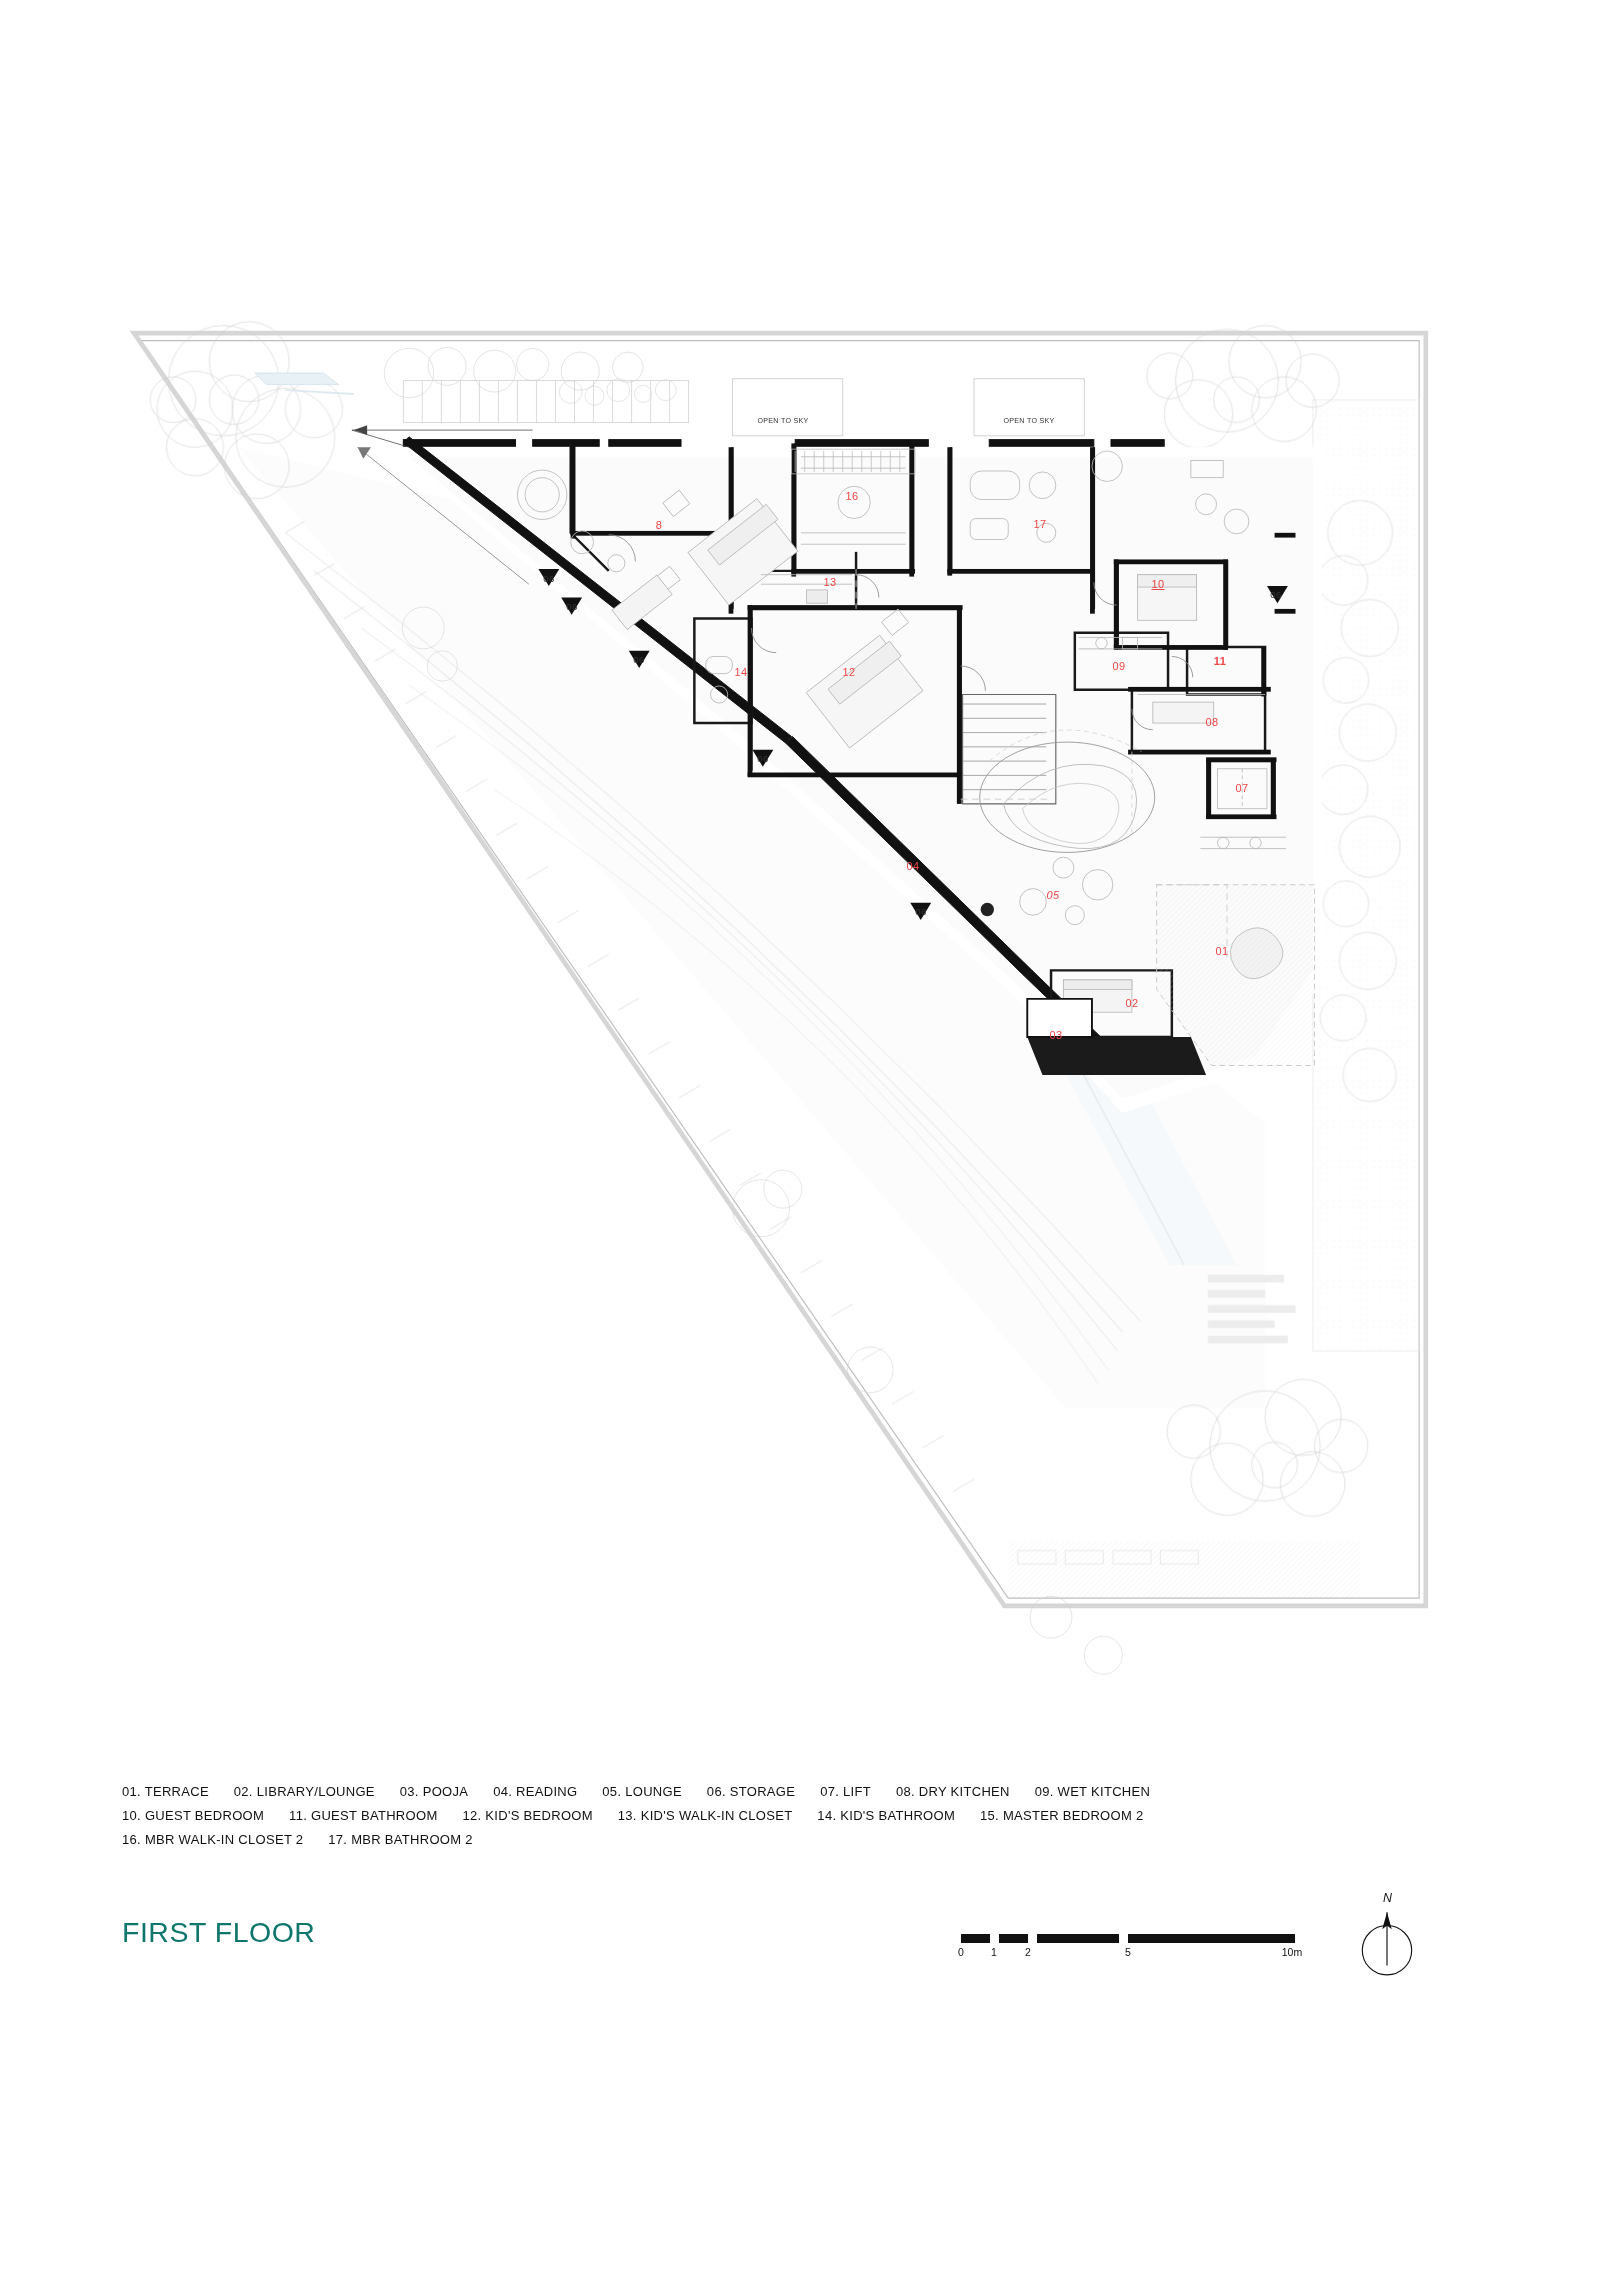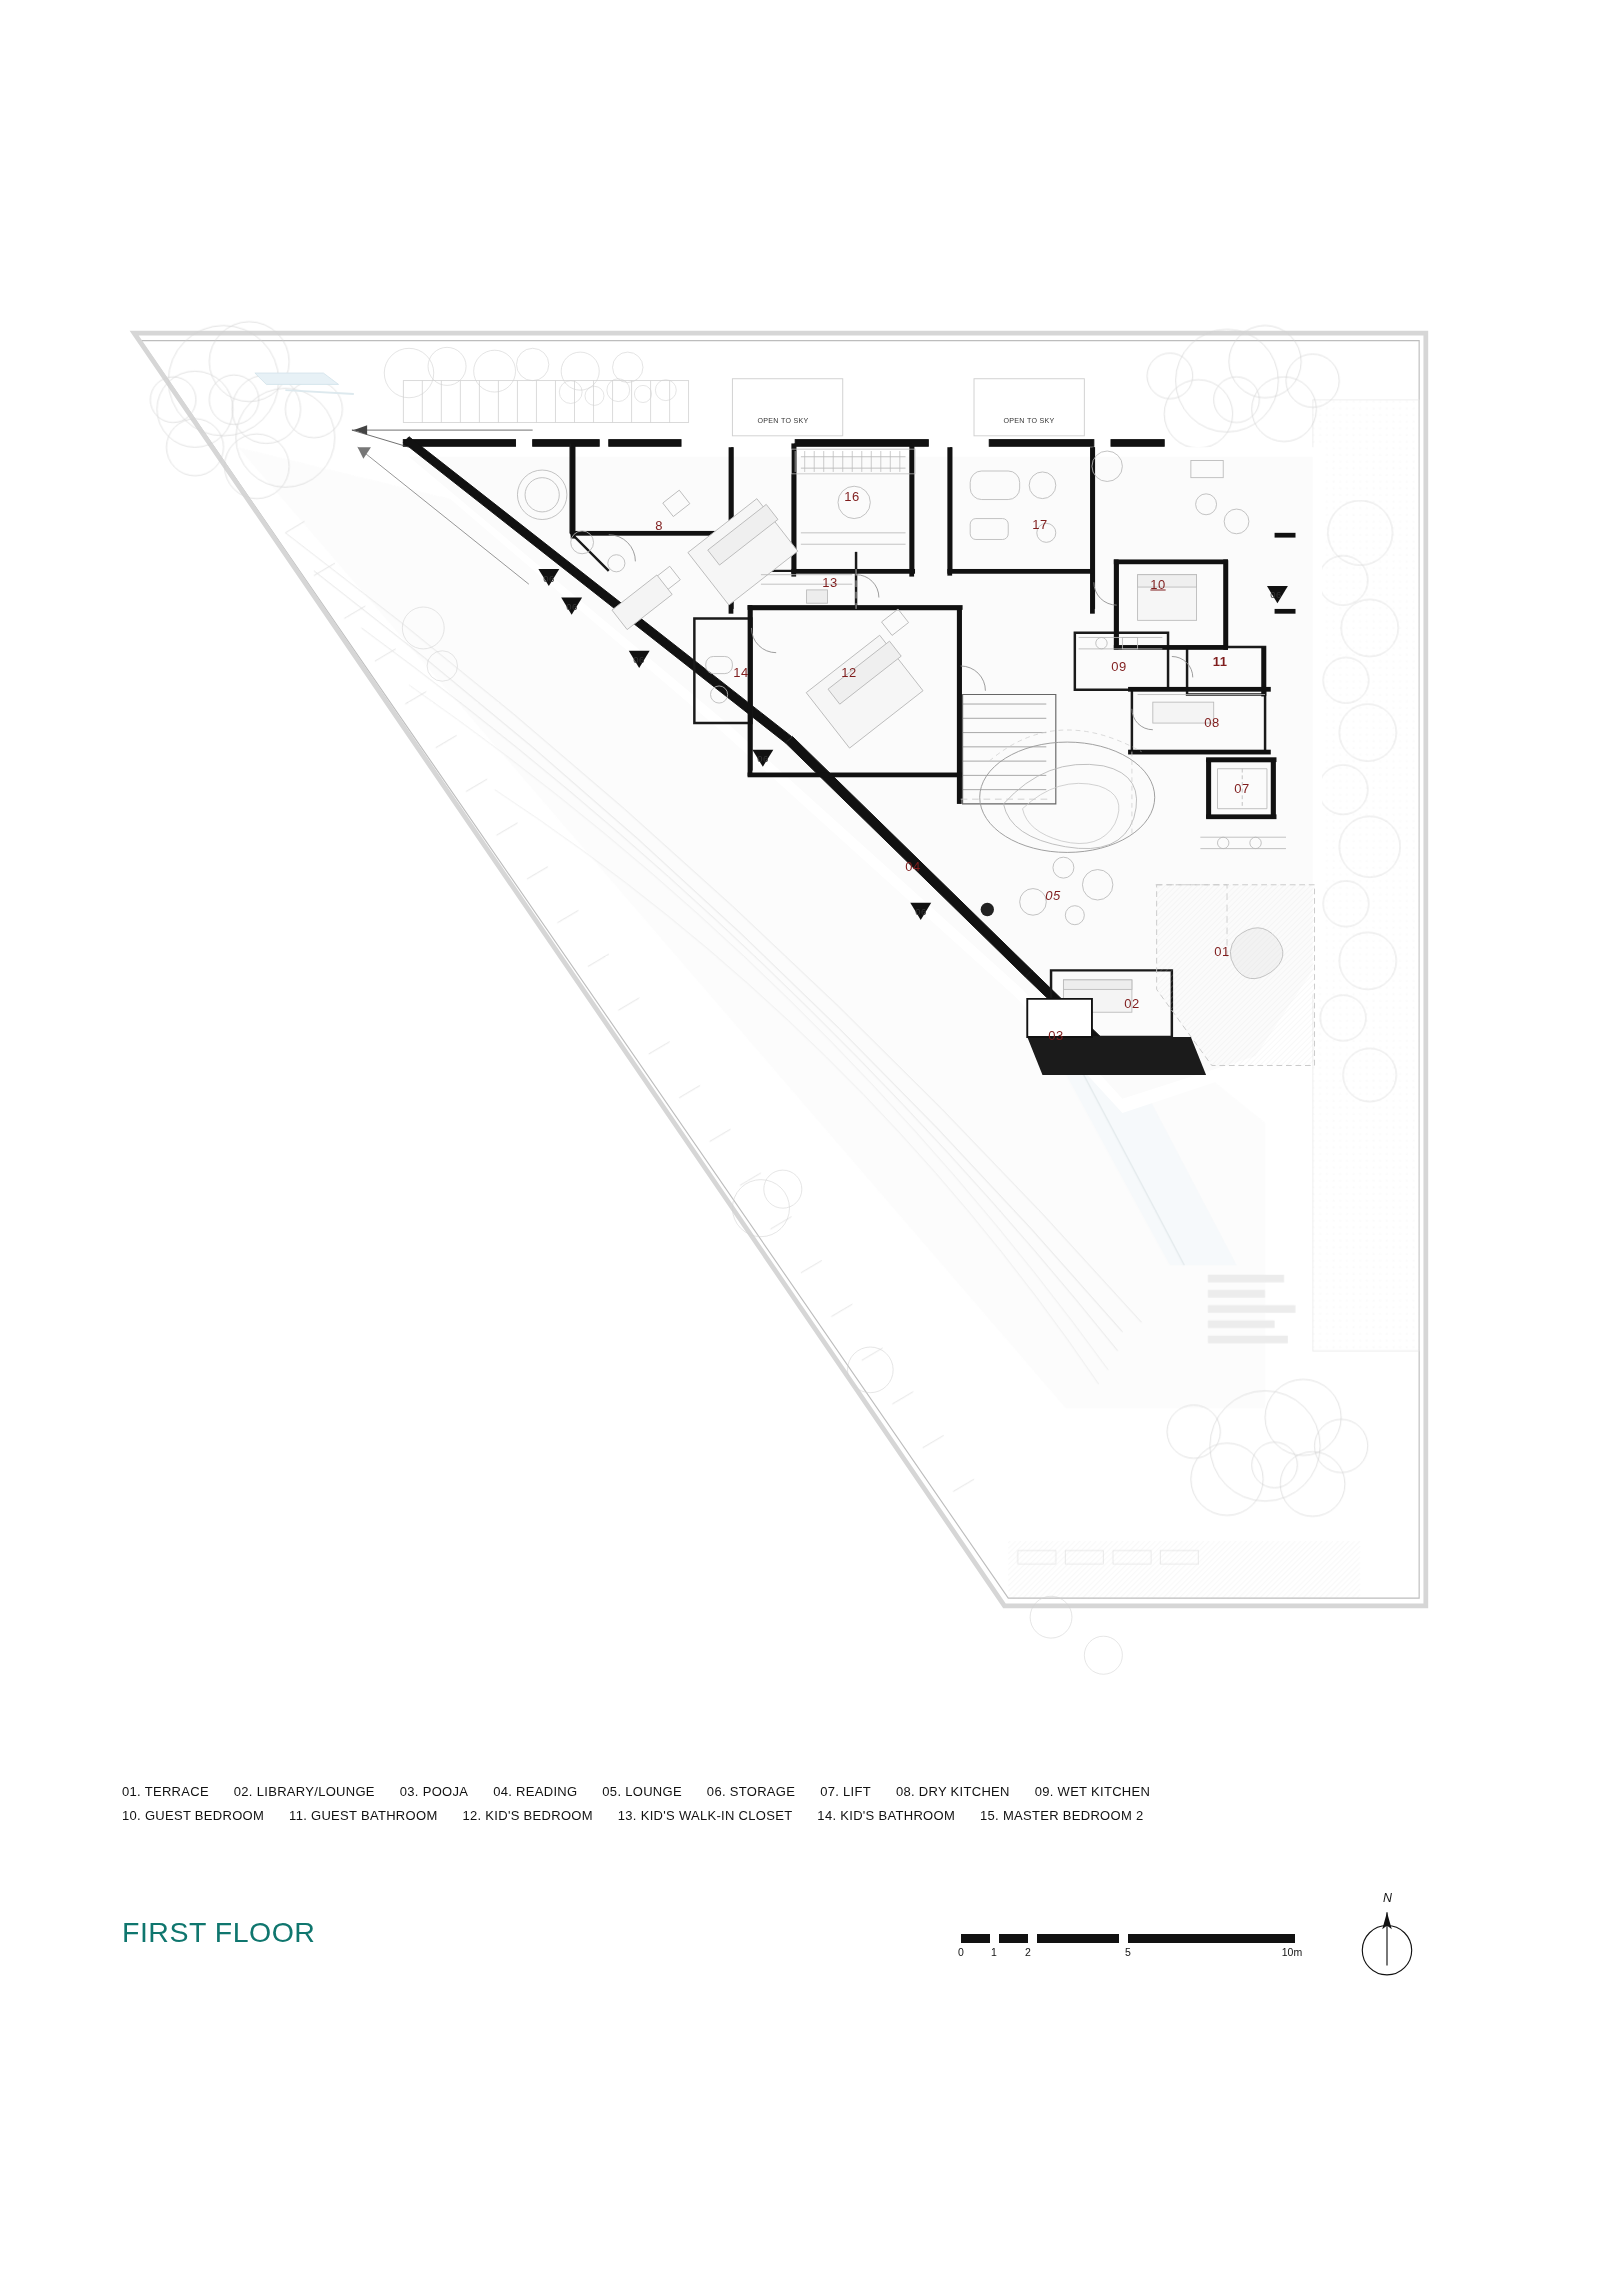--- a/index.html
+++ b/index.html
@@ -33,23 +33,23 @@
     position: absolute;
     left: 0;
     top: 0;
     width: 1617px;
     height: 1741px;
   }
 
   
   .room-tag {
     position: absolute;
-    font-size: 13px;
+    font-size: 11px;
     letter-spacing: 0.4px;
-    color: #7f1d1d;
+    color: #ef4444;
     transform: translate(-50%, -50%);
     white-space: nowrap;
     pointer-events: none;
   }
   .room-tag.small {
     font-size: 9.5px;
     color: #333;
     text-align: center;
   }
   .sky-tag {
@@ -654,20 +654,30 @@
       <span class="legend-entry">
         <span>14.</span>
         <span>KID'S BATHROOM</span>
       </span>
       <span class="legend-entry">
         <span>15.</span>
         <span>MASTER BEDROOM 2</span>
       </span>
     </div>
 
+    <div class="legend-line">
+      <span class="legend-entry">
+        <span>16.</span>
+        <span>MBR WALK-IN CLOSET 2</span>
+      </span>
+      <span class="legend-entry">
+        <span>17.</span>
+        <span>MBR BATHROOM 2</span>
+      </span>
+    </div>
   </div>
 
   <div id="title">FIRST FLOOR</div>
 
   <div id="scalebar">
     <div class="bars">
       <div class="seg" style="left:0px; width:28.5px;"></div>
       <div class="seg" style="left:38px; width:28.5px;"></div>
       <div class="seg" style="left:76px; width:82px;"></div>
       <div class="seg" style="left:167px; width:167px;"></div>

